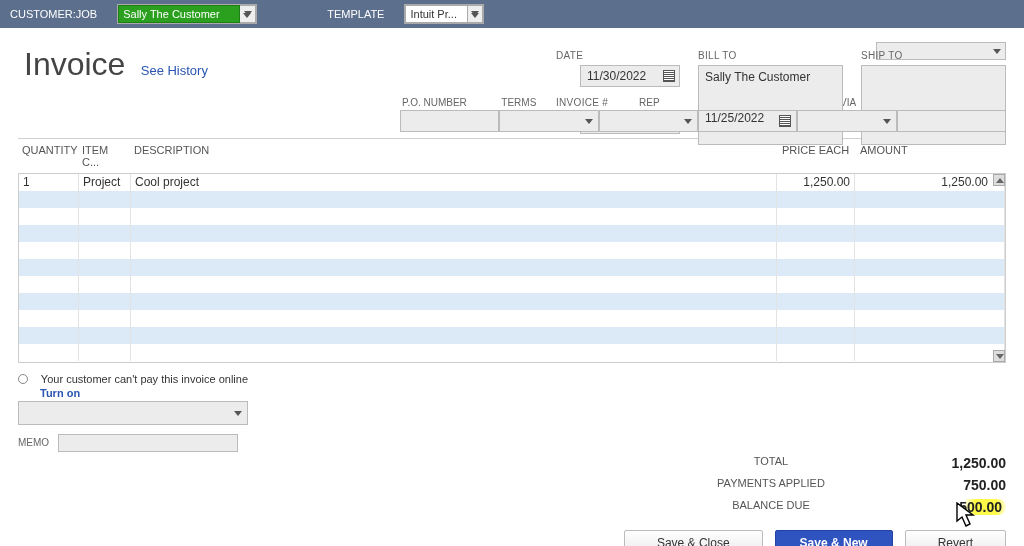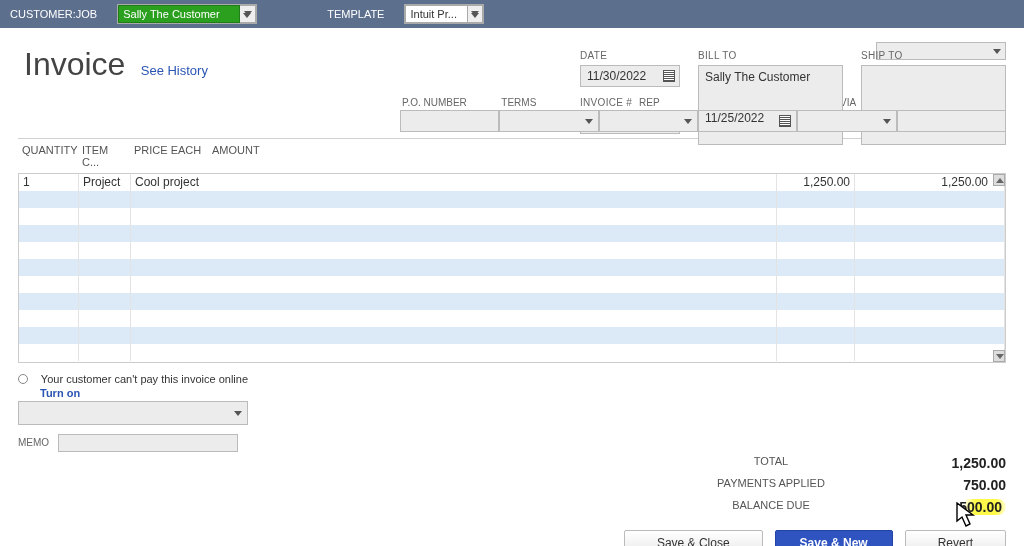--- a/index.html
+++ b/index.html
@@ -20,21 +20,21 @@
   .combo.template-wrap .arrow{position:absolute; right:0; top:0; width:16px; height:100%; background:#eee; border:1px solid #aaa;}
   .combo.template-wrap .arrow::after{content:""; position:absolute; left:3px; top:7px; border-left:4px solid transparent; border-right:4px solid transparent; border-top:5px solid #555;}
 
   
   .header-zone { padding:18px 24px 4px 24px; position:relative;}
   .title { font-size:32px; color:#444; font-weight:normal; display:inline-block;}
   .see-history{ color:#2a55b3; font-size:13px; margin-left:12px; cursor:pointer;}
   .header-fields{ position:absolute; top:22px; right:18px; display:flex; gap:18px; align-items:flex-start;}
   .fieldblock { display:flex; flex-direction:column; gap:4px;}
   .fieldblock .lbl{ font-size:10px; color:#666; letter-spacing:0.3px;}
-  .fieldblock input, .fieldblock textarea, .datebox, .txtbox{ border:1px solid #bbb; background:#ececec; padding:3px 6px; font-size:12px; color:#333;}
+  .fieldblock input, .fieldblock textarea, .datebox, .txtbox{ border:1px solid #bbb; background:#ececec; padding:3px 6px; font-size:12px; color:#333;margin-left:24px;}
   .datebox{ width:100px; height:22px; position:relative; background:#ececec;}
   .datebox .cal{position:absolute; right:4px; top:4px; width:12px; height:12px; background:#555; }
   .datebox .cal::after{content:""; position:absolute; left:1px; top:1px; right:1px; bottom:1px; background:repeating-linear-gradient(#fff,#fff 1px,#555 1px,#555 2px);}
   .txtbox{ width:100px; height:22px;}
   .billto, .shipto{ width:145px; height:80px; border:1px solid #bbb; background:#ececec; padding:4px 6px; font-size:12px; color:#333;}
   .shipsel{position:absolute; right:18px; top:14px; width:130px; height:18px; border:1px solid #bbb; background:#ececec;}
   .shipsel::after{content:""; position:absolute; right:4px; top:6px; border-left:4px solid transparent; border-right:4px solid transparent; border-top:5px solid #555;}
 
   
   .midrow{ display:flex; margin:10px 18px 6px 400px; gap:0;}
@@ -165,20 +165,21 @@
   <div class="midcell" style="width:110px;">
     <span class="lbl" style="text-align:center;">F.O.B.</span>
     <div class="midinput"><span class="val"></span></div>
   </div>
 </div>
 
 <div class="tablewrap">
   <div class="thead">
     <div class="th c-qty">QUANTITY</div>
     <div class="th c-item">ITEM C...</div>
+    <div class="th c-desc">DESCRIPTION</div>
     <div class="th c-price" style="text-align:left;">PRICE EACH</div>
     <div class="th c-amt">AMOUNT</div>
   </div>
   <div class="tbody">
     <div class="trow">
       <div class="td c-qty">1</div>
       <div class="td c-item">Project</div>
       <div class="td c-desc">Cool project</div>
       <div class="td c-price num">1,250.00</div>
       <div class="td c-amt num" style="padding-right:16px;">1,250.00</div>

